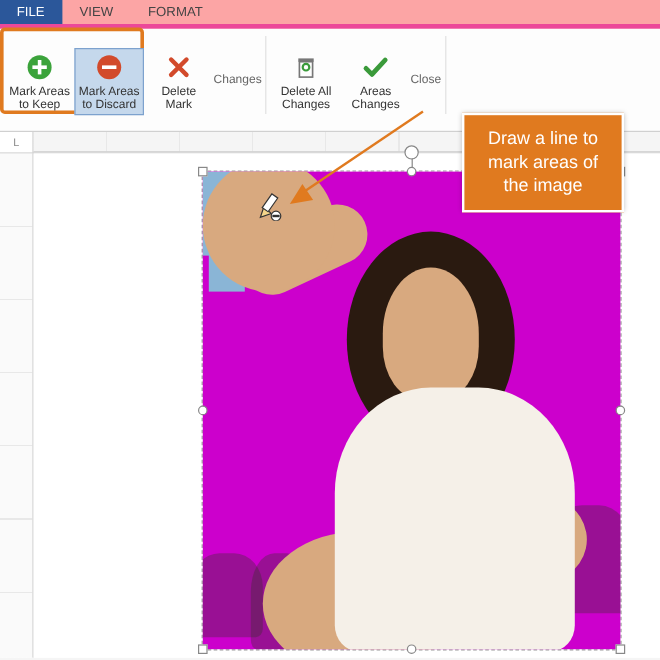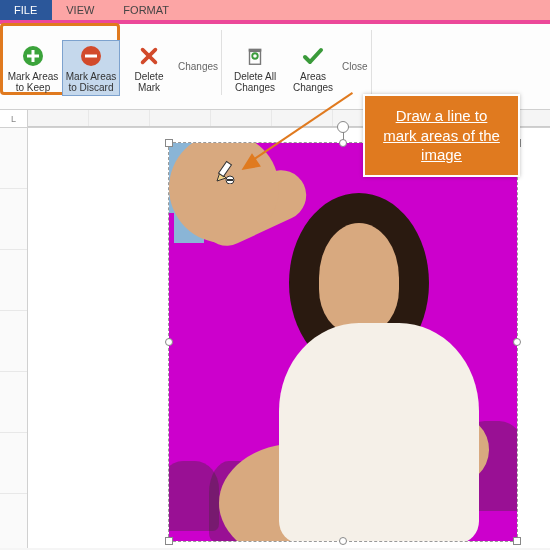--- a/index.html
+++ b/index.html
@@ -167,31 +167,30 @@
   .pencil-cursor {
     position:absolute;
     left:186px; top:32px;
     width:22px; height:22px;
     z-index:5;
   }
   
   .callout {
     position:absolute;
     right:30px; top:70px;
-    width:157px;
+    width:135px;
     background:#e07a1f;
     color:#fff;
     font-size:15px;
     padding:10px 12px;
     text-align:center;
     line-height:1.3;
     border:2px solid #fff;
     box-shadow:0 0 4px rgba(0,0,0,.25);
     z-index:10;
-    text-decoration:underline;
   }
   
   .arrow-line {
     position:absolute;
     left:253px; top:135px;
     width:120px; height:2px;
     background:#e07a1f;
     transform-origin:left center;
     transform:rotate(-34deg);
     z-index:9;

